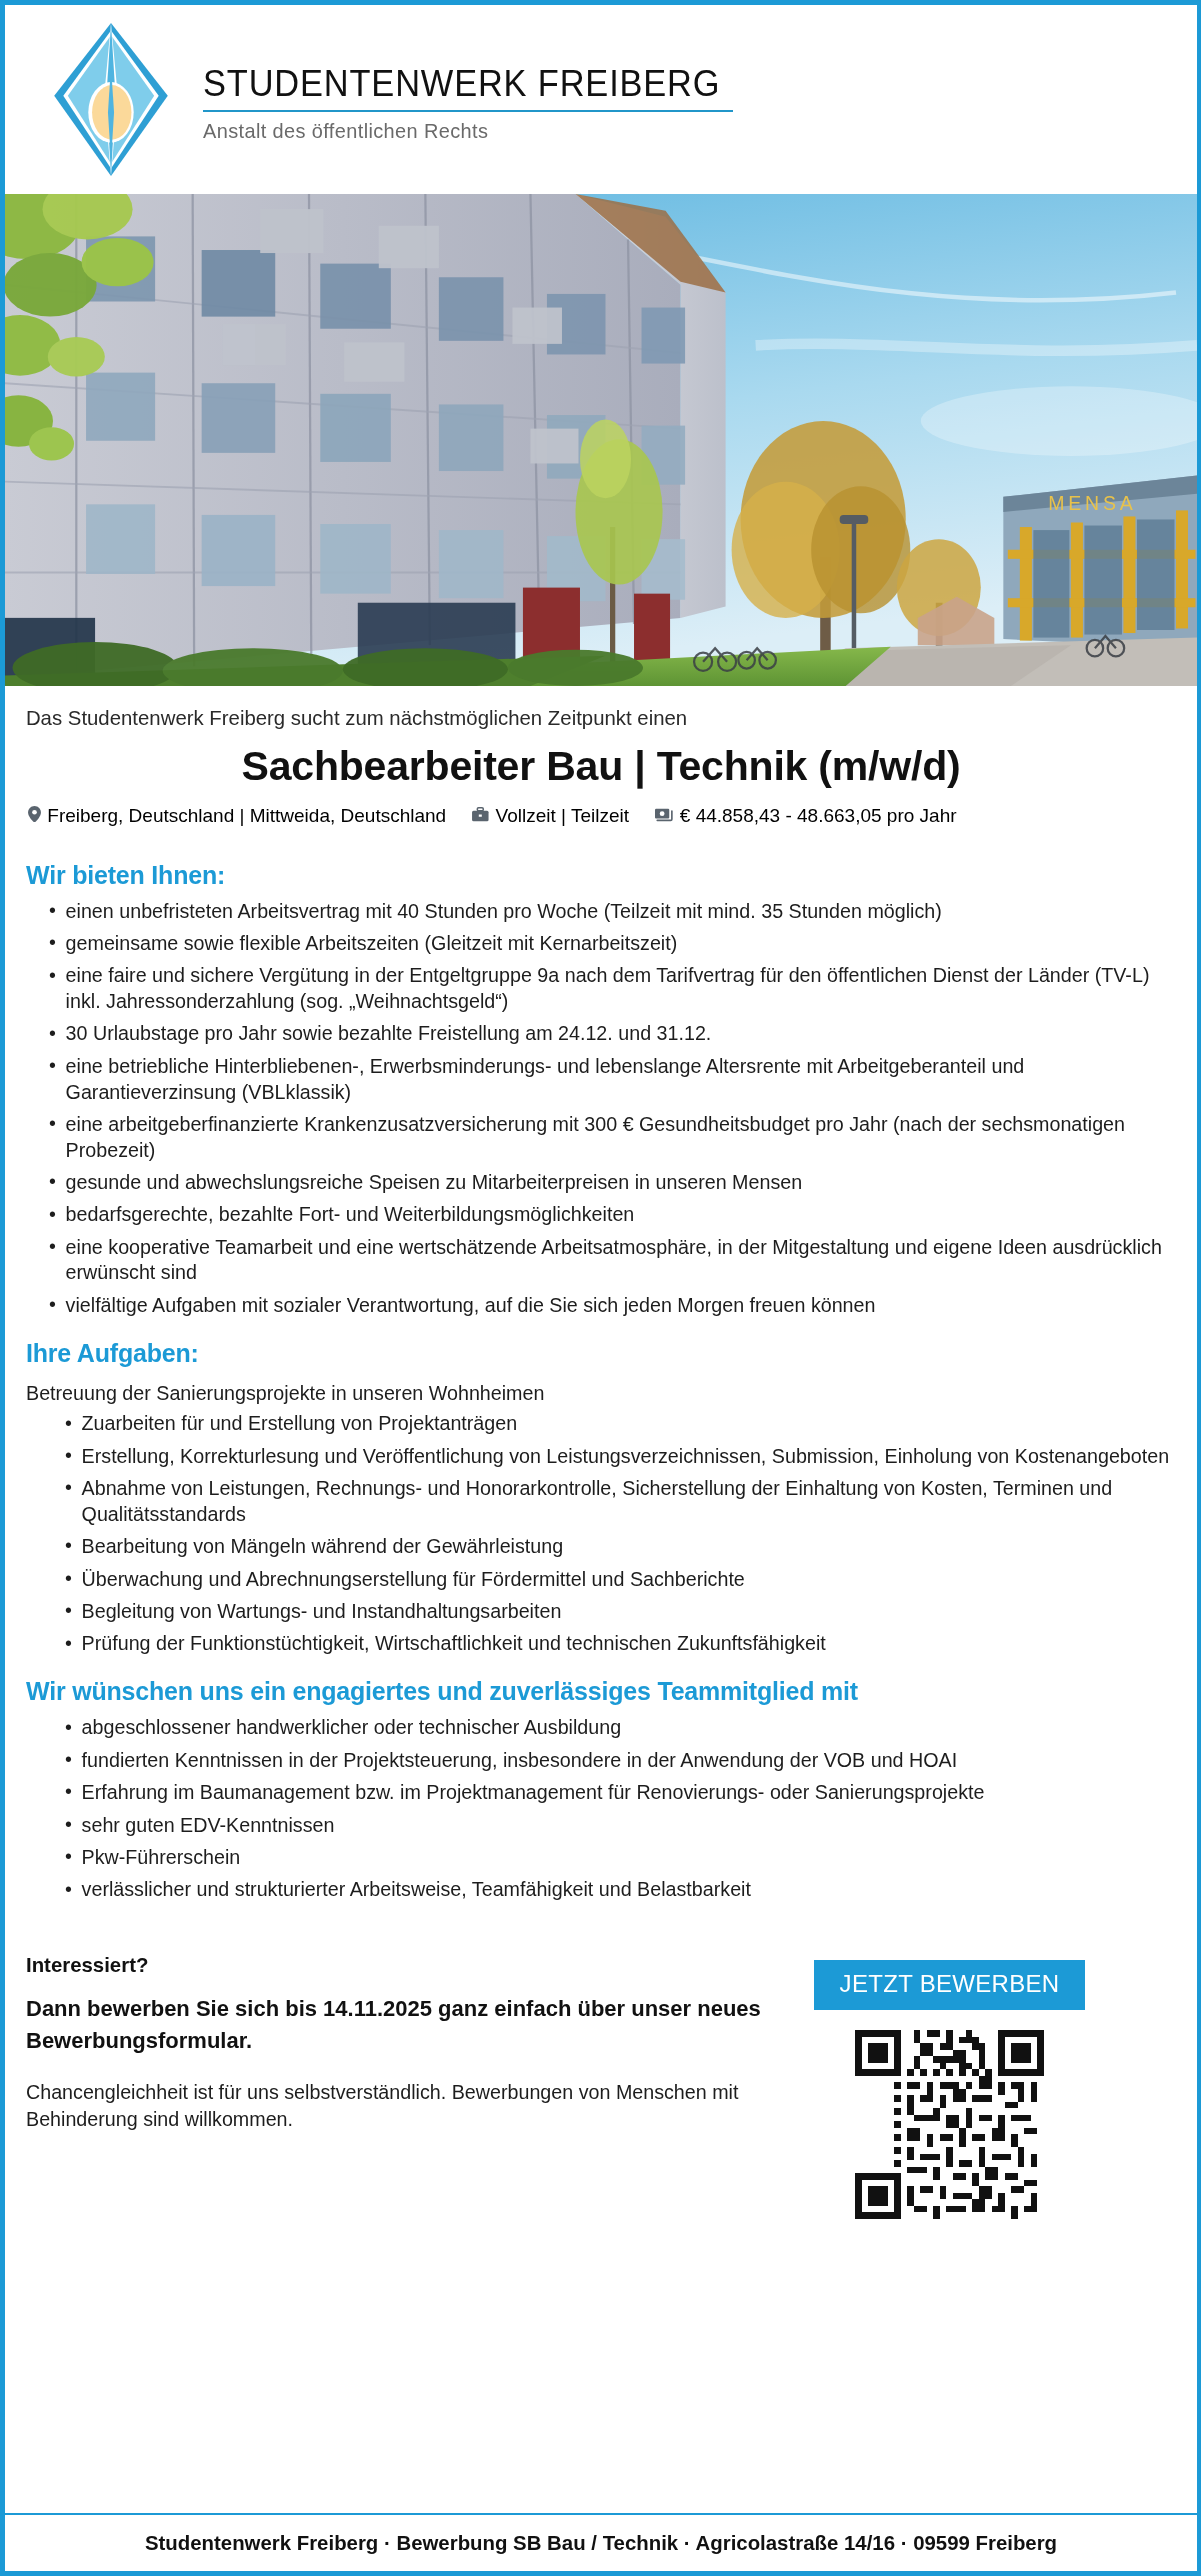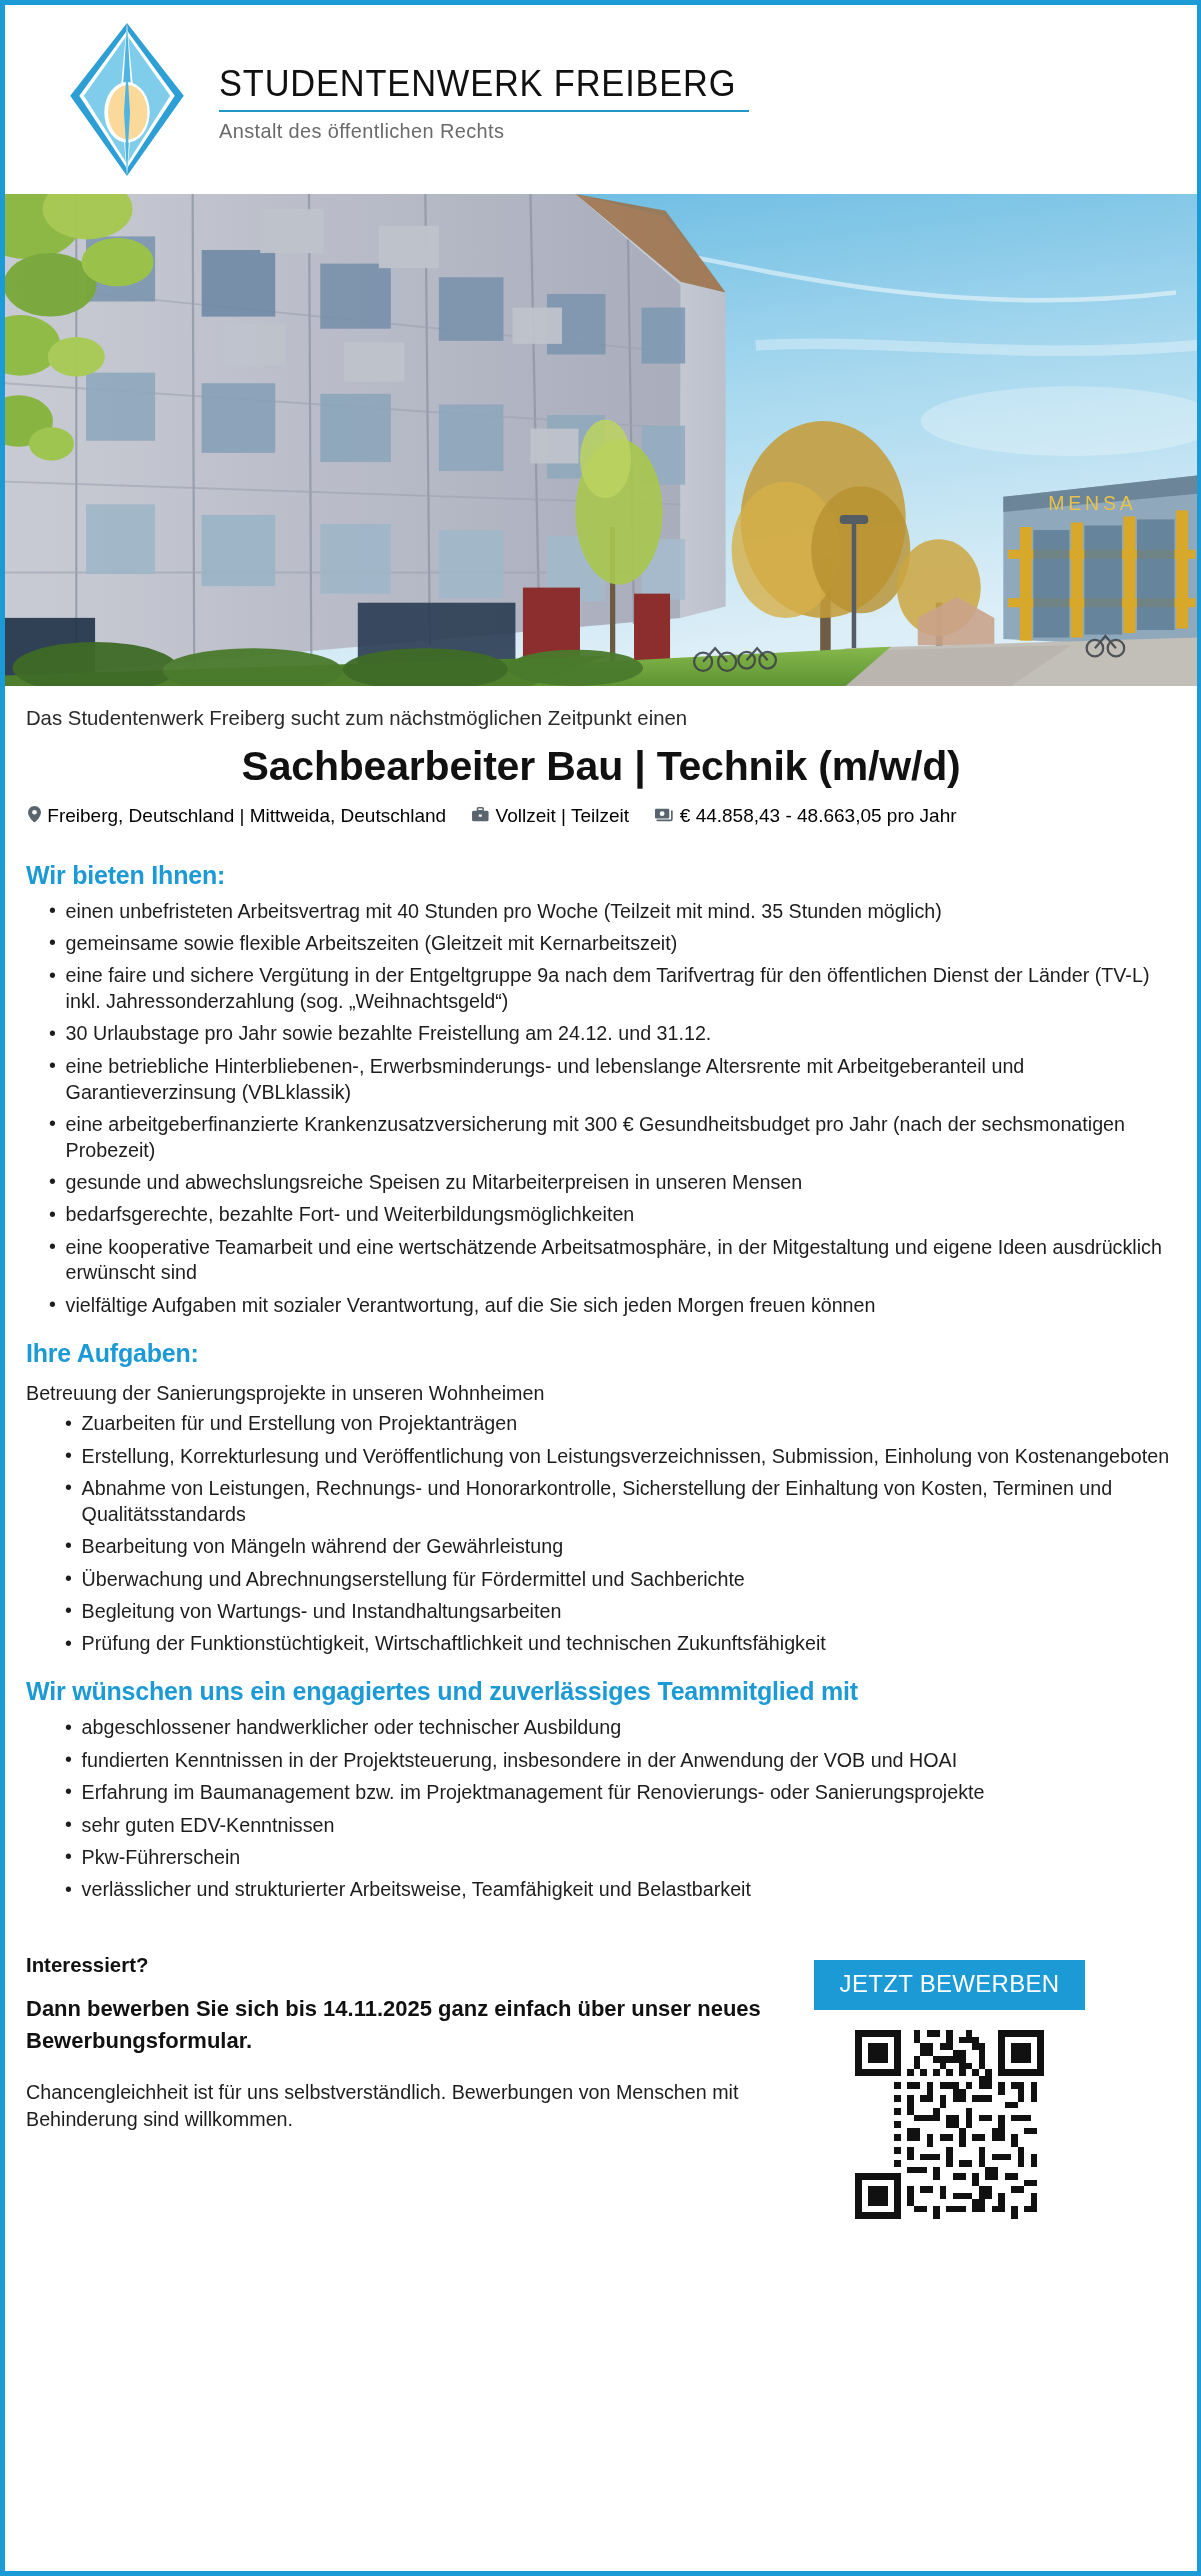--- a/index.html
+++ b/index.html
@@ -18,21 +18,21 @@
     border: 5.3px solid #1C9AD6;
     padding: 0;
     overflow: hidden;
   }
 
   
   .header {
     height: 189px;
     display: flex;
     align-items: center;
-    padding-left: 50px;
+    padding-left: 34px;
     background: #ffffff;
   }
   .logo-mark { width: 144px; height: 159px; flex: 0 0 144px; }
   .logo-text-block { margin-left: 19.7px; padding-top: 7.6px; }
   .logo-title {
     font-size: 37px;
     letter-spacing: 0.9px;
     color: #111111;
     font-weight: 400;
     font-family: "Liberation Sans Narrow", "Liberation Sans", sans-serif;
@@ -607,15 +607,18 @@
               <rect x="26" y="27" width="2" height="1"></rect>
             </g>
           </svg>
         </div>
       </div>
     </div>
 
     <div class="spacer-bottom"></div>
   </div>
 
+  <div class="footer-bar">
+    <div class="footer-text">Studentenwerk Freiberg · Bewerbung SB Bau / Technik · Agricolastraße 14/16 · 09599 Freiberg</div>
+  </div>
 
 </div>
 
 
 </body></html>

